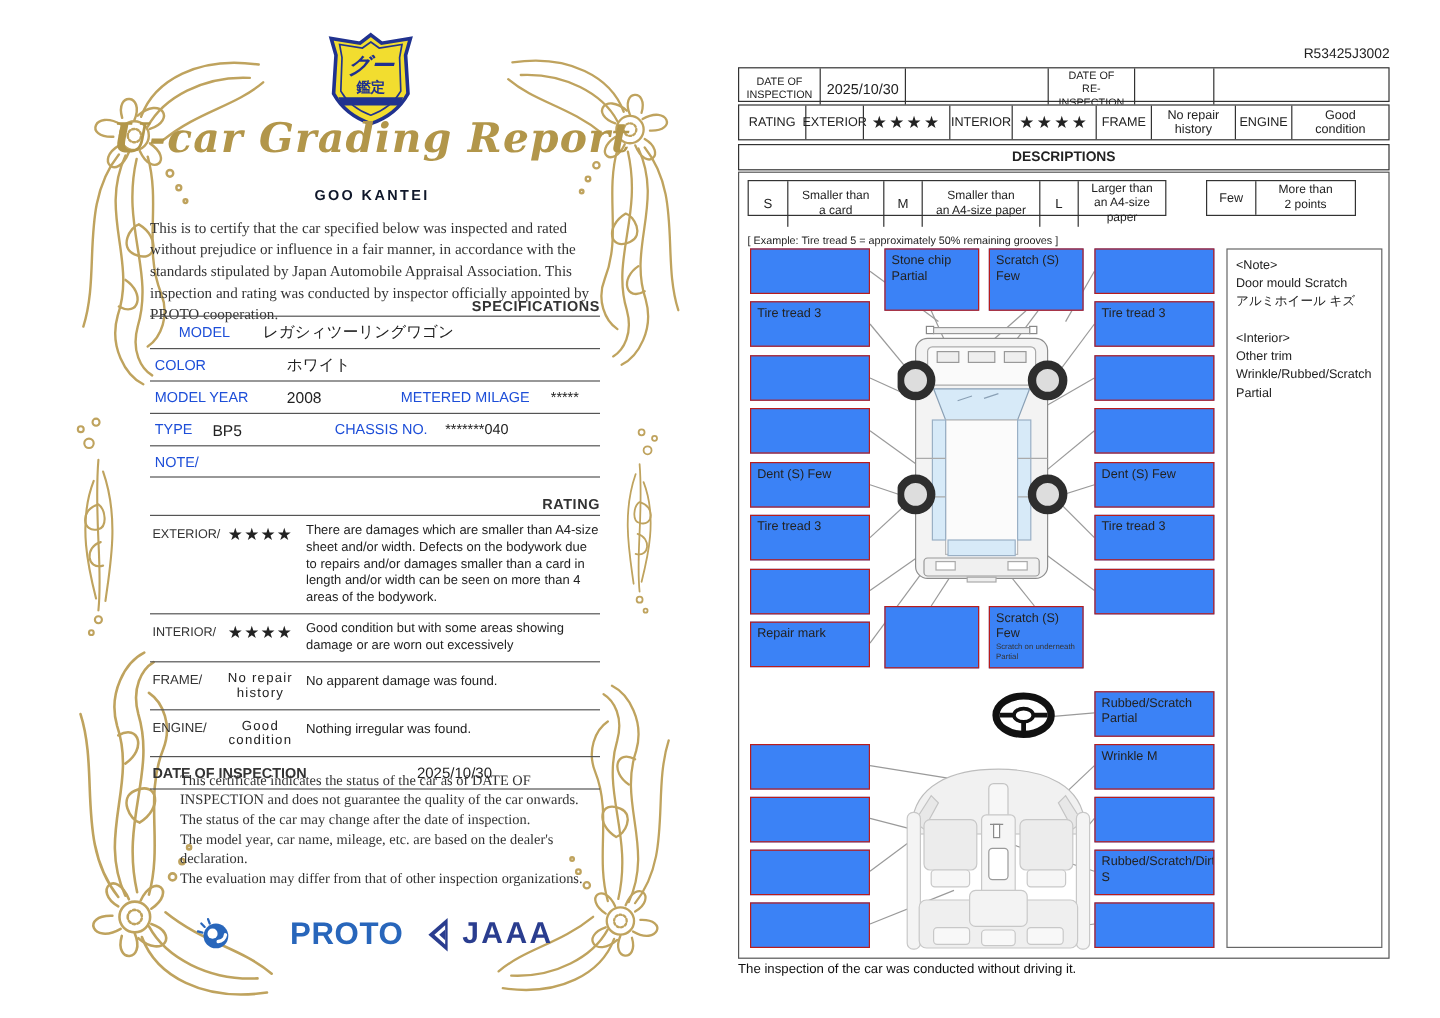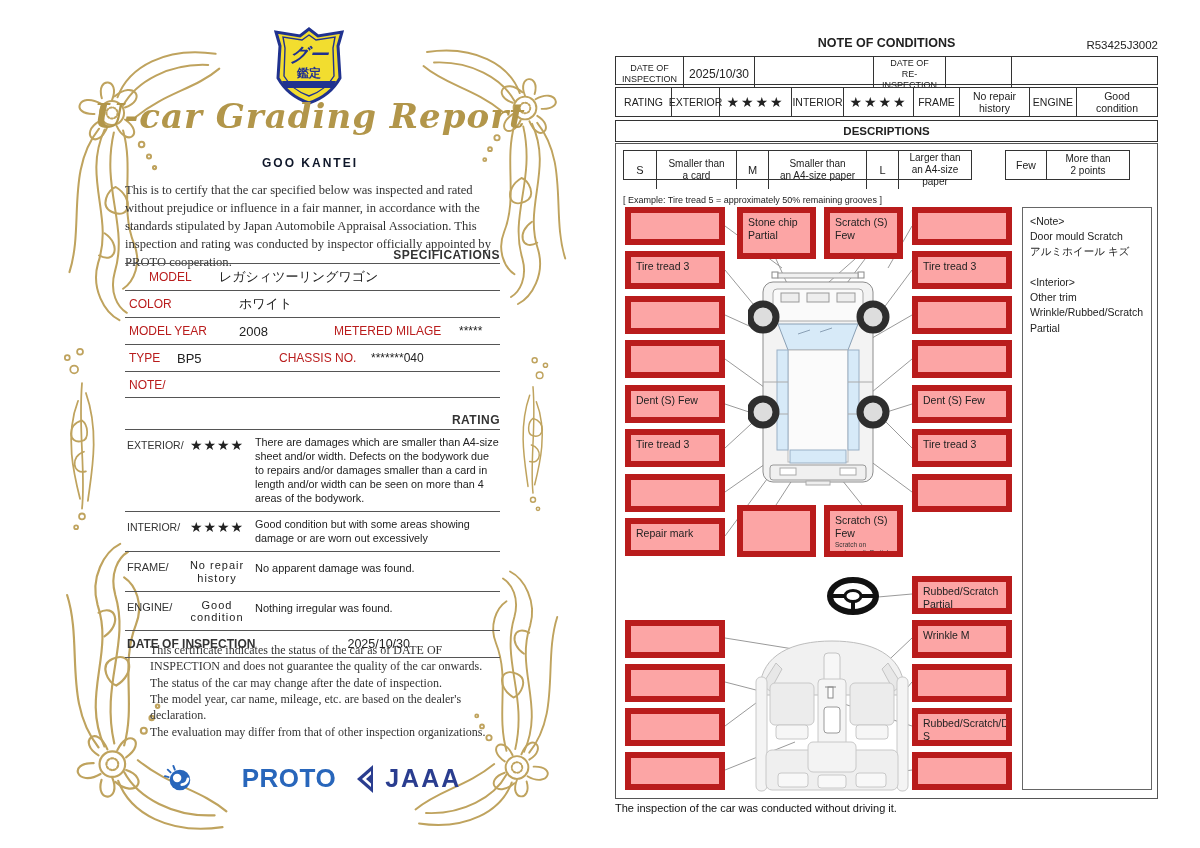--- a/index.html
+++ b/index.html
@@ -22,21 +22,21 @@
     font-size:12px; font-weight:bold; letter-spacing:2px; color:#0f172a;
   }
   .cert-intro {
     left:125px; top:182px; width:382px;
     font-family:"Liberation Serif", serif; font-size:12.6px; line-height:1.42; color:#333;
   }
   .sec-heading { width:375px; left:125px; text-align:right; font-size:12px; font-weight:bold; color:#333; letter-spacing:.5px; }
   .spec-table { left:125px; top:263px; width:375px; font-size:12px; color:#222; }
   .spec-row { display:flex; align-items:center; border-top:1px solid #555; min-height:27px; padding:2px 4px; }
   .spec-table .last { border-bottom:1px solid #555; }
-  .lbl { font-size:12px; color:#b91c1c; }
+  .lbl { font-size:12px; color:#1d4ed8; }
   .val-jp { font-size:13px; }
   .rate-table { left:125px; top:429px; width:375px; }
   .rate-row { display:flex; border-top:1px solid #555; padding:5px 0 6px 2px; }
   .rate-row .rlabel { width:58px; font-size:10.5px; padding-top:4px; color:#333; }
   .rate-row .rgrade { width:64px; text-align:center; font-size:14px; letter-spacing:1px; padding-top:2px; }
   .rate-row .rgrade.small { font-size:11px; line-height:1.15; padding-top:2px; }
   .rate-row .rdesc { flex:1; font-size:10.8px; line-height:1.3; color:#222; padding-left:6px; }
   .date-row { display:flex; border-top:1px solid #555; border-bottom:1px solid #555; padding:6px 2px; align-items:center; }
   .date-row .dlabel { font-size:12px; font-weight:bold; color:#333; }
   .date-row .dval { margin-left:auto; margin-right:88px; font-size:12.5px; }
@@ -57,21 +57,21 @@
     border-left:1px solid #333; display:flex; align-items:center; justify-content:center;
     text-align:center; font-size:11.5px; color:#222; padding:1px 2px;
   }
   .grid-table > div:first-child { border-left:none; }
   .tiny-label { font-size:9px !important; line-height:1.2; }
   .stars-cell { font-size:14px !important; letter-spacing:2px; }
   .bar { border:1px solid #333; display:flex; align-items:center; justify-content:center; font-size:11.5px; font-weight:bold; color:#222; }
   .outer-box { border:1px solid #555; }
   .note-text { font-size:9px; color:#222; line-height:1.35; }
   .co-box {
-    position:absolute; border:6px solid #b91c1c; background:#fca5a5;
+    position:absolute; border:1px solid #b91c1c; background:#3b82f6;
     font-size:10.5px; color:#222; padding:3px 5px; line-height:1.2; overflow:hidden;
   }
   .co-sub { font-size:6.5px; color:#333; margin-top:2px; }
   .note-panel {
     position:absolute; border:1px solid #666; background:#fff;
     font-size:10.5px; line-height:1.45; color:#222; padding:6px 7px;
   }
   .noc-footer { left:615px; top:802px; width:543px; font-size:11px; color:#111; }
   svg { display:block; }
 </style>
@@ -232,21 +232,20 @@
     <div class="logo">
       <svg width="24" height="30" viewBox="0 0 24 30">
         <polygon points="1,15 17,1 17,29" fill="#2a3d8f"></polygon>
         <polygon points="6,15 15,7 15,23" fill="#fff"></polygon>
         <polygon points="10,15 15,10.5 15,19.5" fill="#2a3d8f"></polygon>
       </svg>
       <span class="jaaa-text">JAAA</span>
     </div>
   </div>
 
-  <div class="abs noc-title">NOTE OF CONDITIONS</div>
   <div class="abs report-no">R53425J3002</div>
 
   <div class="abs grid-table" style="left:615px;top:56px;width:543px;height:29px;grid-template-columns:67px 71px 119px 72px 66px 1fr">
     <div class="tiny-label pre">DATE OF
 INSPECTION</div>
     <div style="font-size:12px">2025/10/30</div>
     <div></div>
     <div class="tiny-label pre">DATE OF
 RE-INSPECTION</div>
     <div></div>

